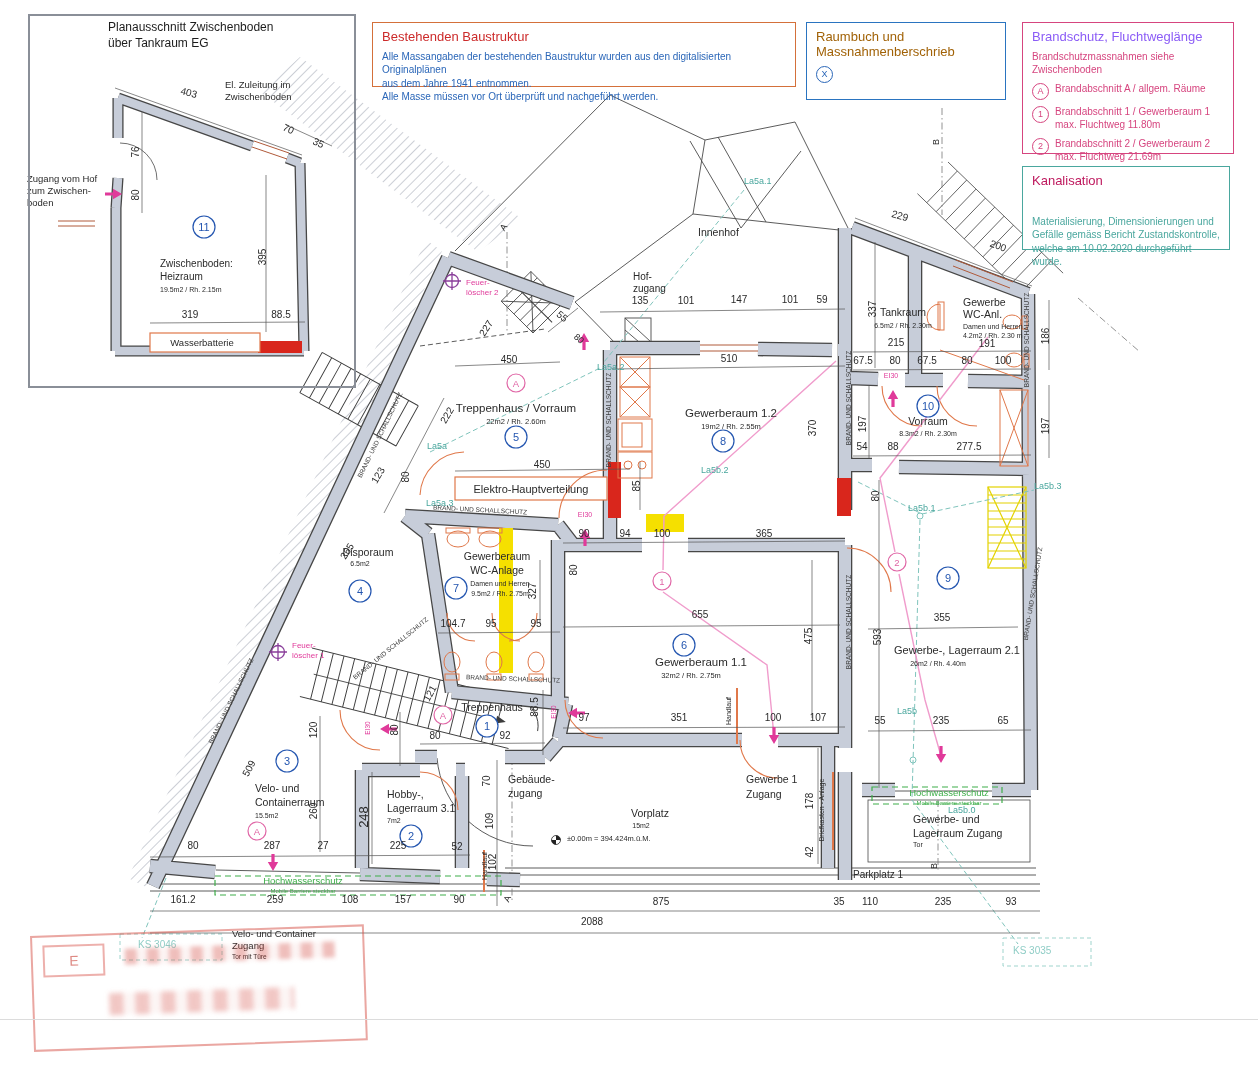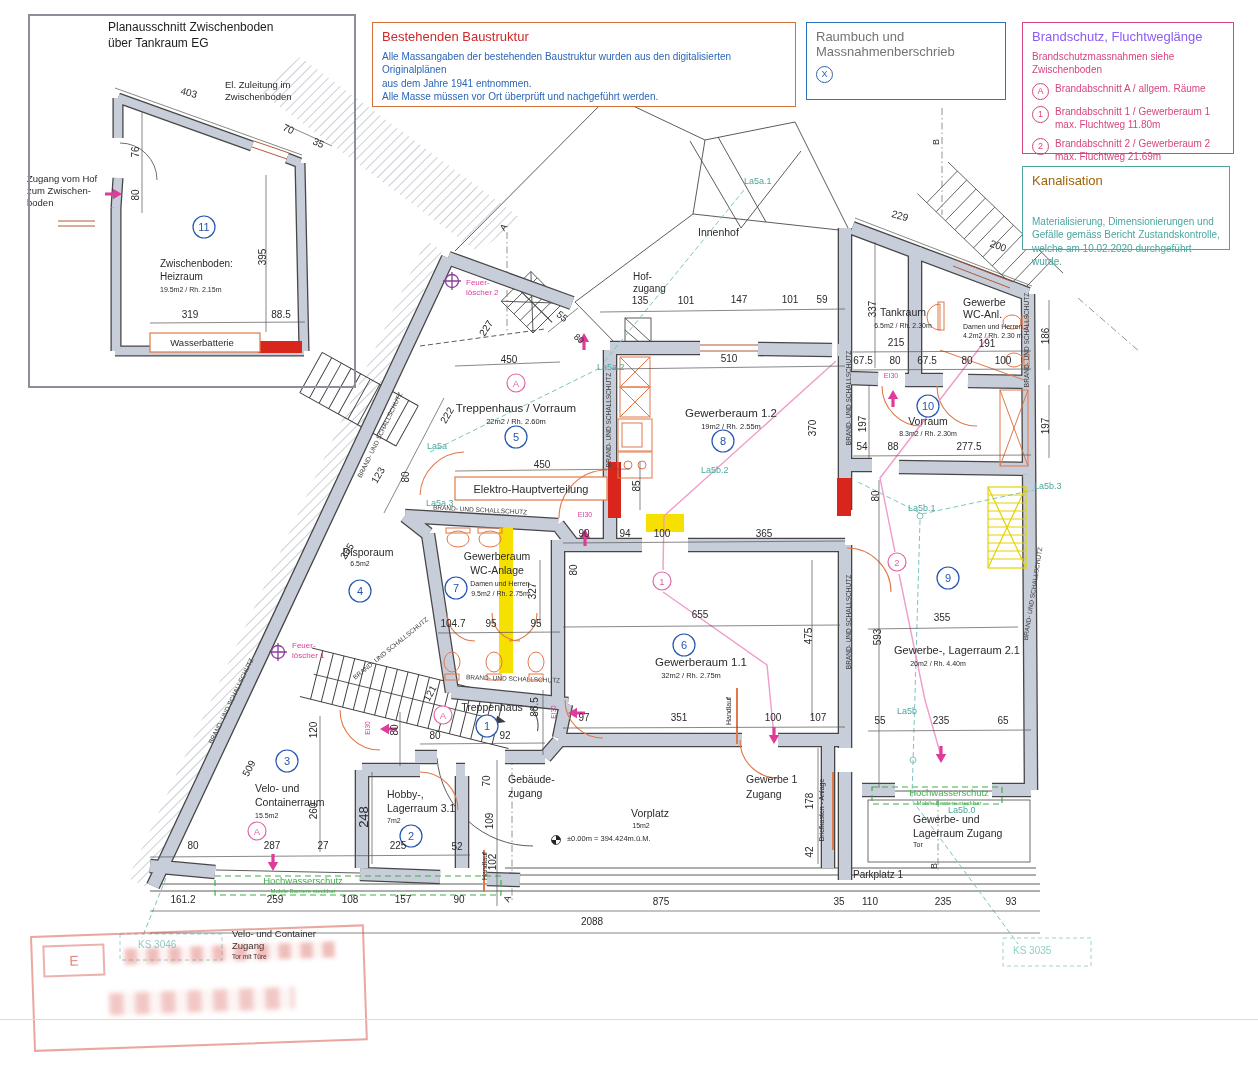--- a/index.html
+++ b/index.html
@@ -5,30 +5,30 @@
   html,body{margin:0;padding:0;background:#fff;}
   body{width:1258px;height:1065px;position:relative;font-family:"Liberation Sans",sans-serif;color:#222;overflow:hidden;}
   svg{position:absolute;left:0;top:0;}
   svg text{font-family:"Liberation Sans",sans-serif;}
   .abs{position:absolute;}
   .inset-frame{left:28px;top:14px;width:324px;height:370px;border:2px solid #8a8f98;background:transparent;}
   .inset-title{left:108px;top:20px;font-size:12px;line-height:1.3;color:#1c1c1c;}
   .lbox{position:absolute;background:#fff;padding:7px 9px;box-sizing:border-box;}
   .lbox h3{margin:0 0 5px 0;font-size:13px;font-weight:normal;line-height:1.15;}
   .lbox p{margin:0;font-size:10px;line-height:1.35;}
-  .box-baustruktur{left:372px;top:22px;width:424px;height:85px;border:1.5px solid #d4703a;}
+  .box-baustruktur{left:372px;top:22px;width:424px;height:65px;border:1.5px solid #d4703a;}
   .box-baustruktur h3{color:#cc2a2a;}
   .box-baustruktur p{color:#2a66b8;}
   .box-raumbuch{left:806px;top:22px;width:200px;height:78px;border:1.5px solid #2a74c0;color:#2a66b8;}
-  .box-raumbuch h3{color:#737373;}
+  .box-raumbuch h3{color:#a16207;}
   .box-brand{left:1022px;top:22px;width:212px;height:132px;border:1.5px solid #d6457f;color:#d6457f;}
   .box-brand h3{color:#8b5cf6;}
   .box-brand p{color:#d6457f;}
   .box-kanal{left:1022px;top:166px;width:208px;height:84px;border:1.5px solid #4aa79e;color:#4aa79e;}
-  .box-kanal h3{color:#a16207;}
+  .box-kanal h3{color:#be185d;}
   .box-kanal p{color:#4aa79e;margin-top:26px;}
   .lrow{display:flex;gap:6px;margin-top:5px;align-items:flex-start;}
   .lrow p{flex:1;}
   .lcirc{display:inline-flex;flex:none;width:15px;height:15px;border-radius:50%;border:1.2px solid currentColor;align-items:center;justify-content:center;font-size:9px;margin-top:1px;}
   .stamp{left:30px;top:936px;width:330px;height:112px;border:2px solid rgba(214,80,70,.5);transform:rotate(-2deg);transform-origin:left top;}
   .stamp-box{left:10px;top:8px;width:58px;height:28px;border:2px solid rgba(214,80,70,.45);color:rgba(200,60,50,.6);display:flex;align-items:center;justify-content:center;font-size:14px;}
   .stamp-bar1{left:92px;top:14px;width:210px;height:16px;background:repeating-linear-gradient(90deg,rgba(210,70,60,.35) 0 12px,rgba(210,70,60,.06) 12px 22px);filter:blur(2px);}
   .stamp-bar2{left:75px;top:58px;width:185px;height:22px;background:repeating-linear-gradient(90deg,rgba(210,70,60,.30) 0 14px,rgba(210,70,60,.05) 14px 26px);filter:blur(2.5px);}
   .scanline{left:0;top:1019px;width:1258px;height:1px;background:#dcdcdc;}
 </style>

